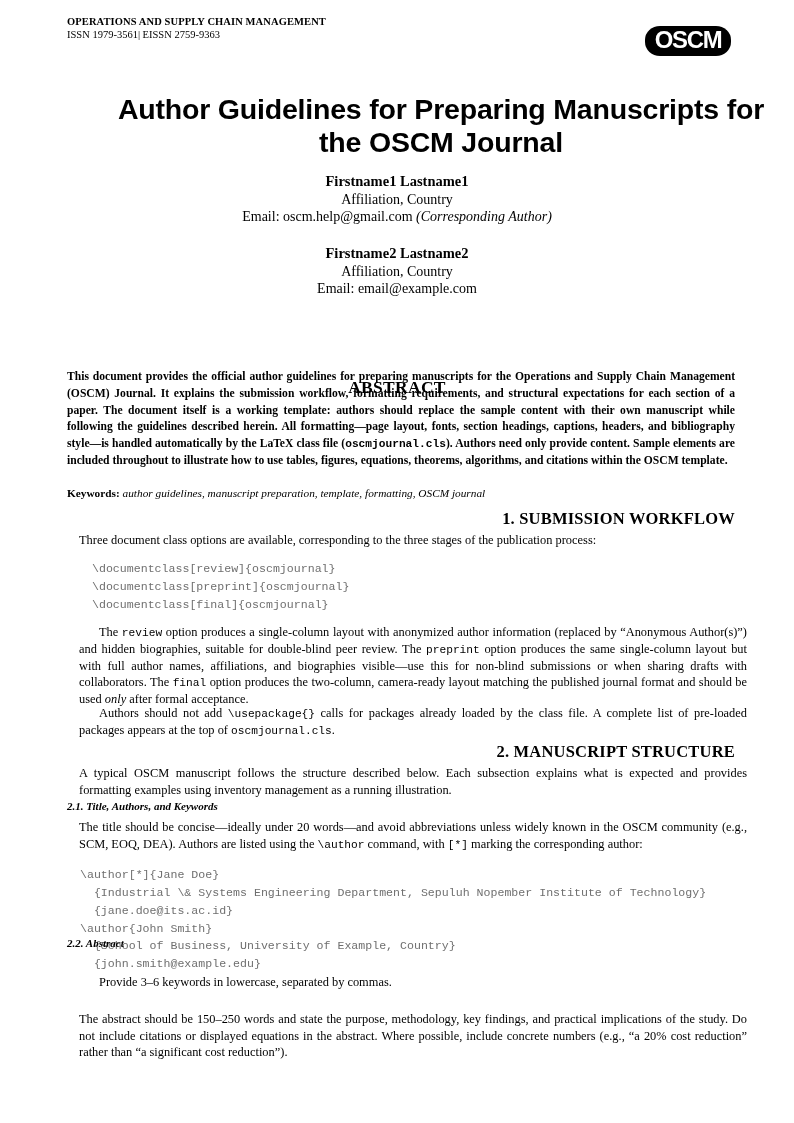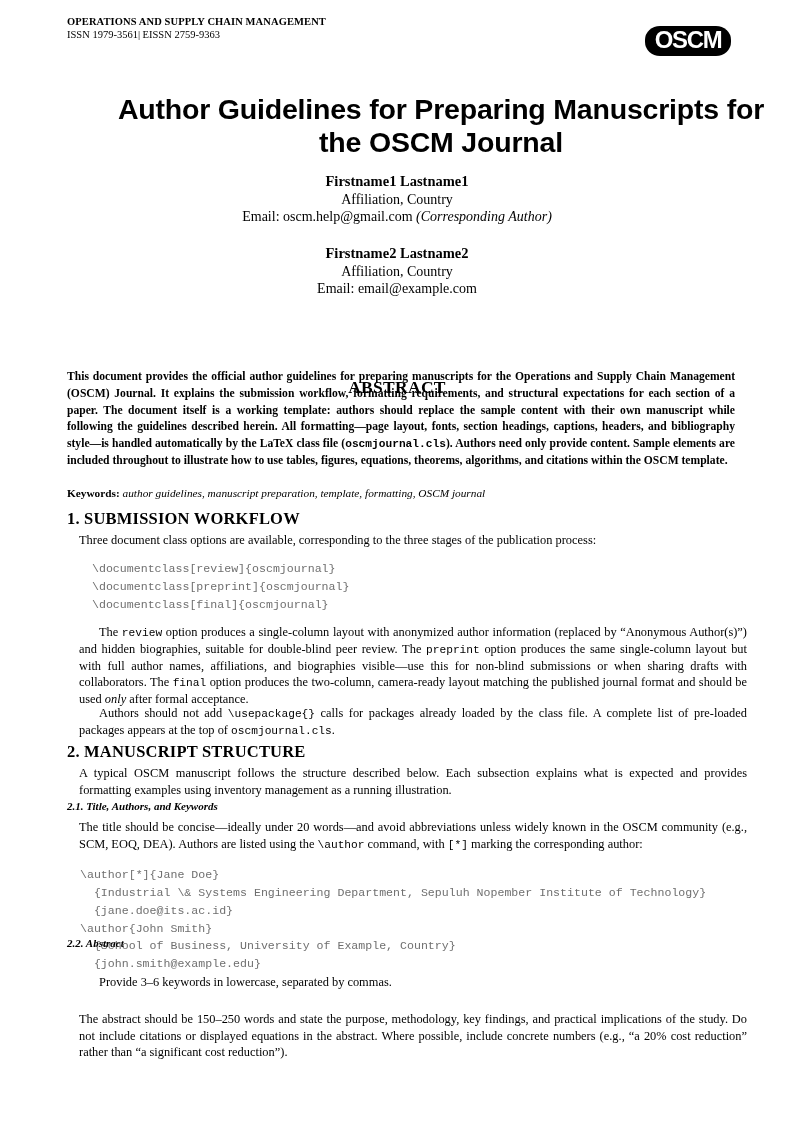--- a/index.html
+++ b/index.html
@@ -74,21 +74,21 @@
   .keywords {
     position:absolute; left:67px; top:487px; width:668px;
     font-size:11.3px;
   }
   .keywords b { font-weight:bold; }
   .keywords i { font-style:italic; }
 
   
   .sec-head {
     position:absolute; left:67px; width:668px;
-    text-align:left; font-weight:bold; font-size:16.5px;
+    text-align:right; font-weight:bold; font-size:16.5px;
     letter-spacing:.2px;
   }
   .subsec-head {
     position:absolute; left:67px; width:668px;
     font-weight:bold; font-style:italic; font-size:11px;
   }
   .para {
     position:absolute; left:79px; width:668px;
     font-size:12.4px; line-height:1.335;
     text-align:justify;

